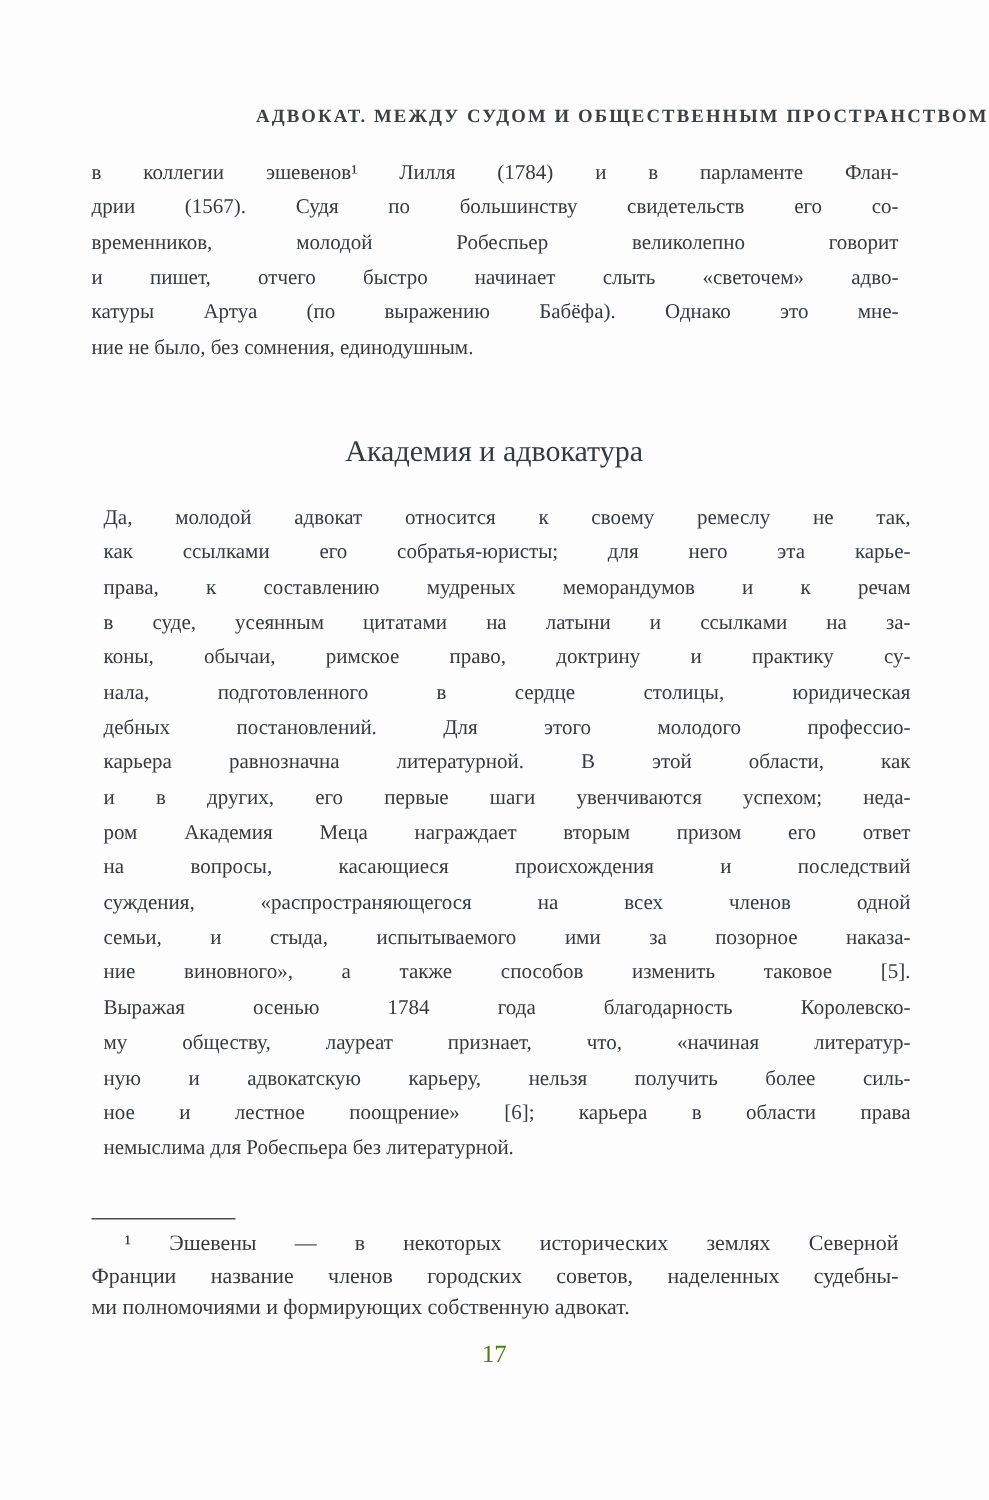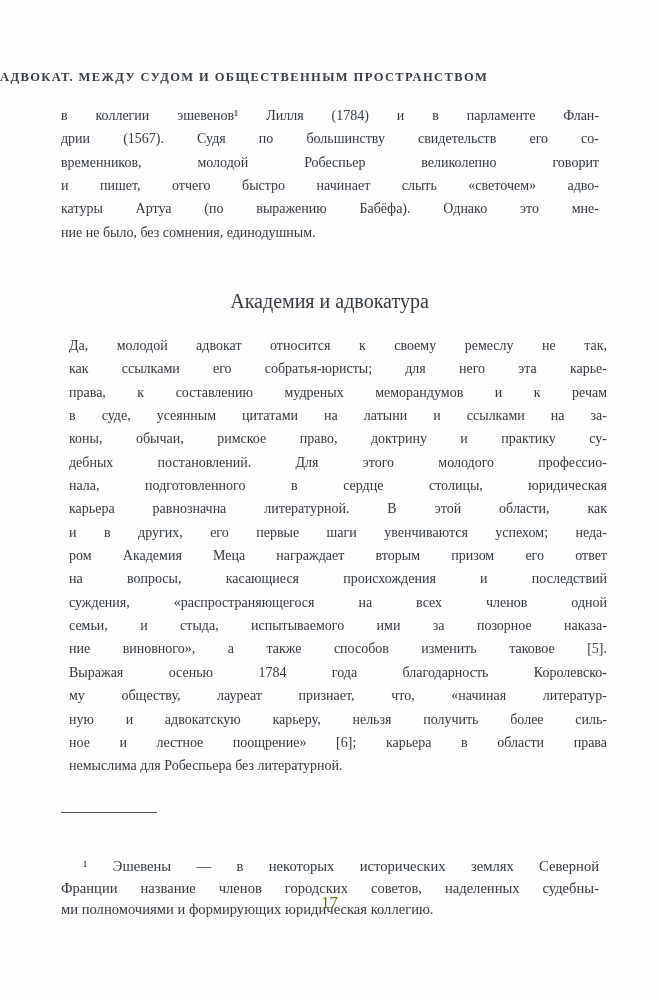--- a/index.html
+++ b/index.html
@@ -16,21 +16,21 @@
     height: 1000px;
     background: #fdfdfd;
     color: #343a40;
     font-family: "Liberation Serif", "DejaVu Serif", serif;
   }
   .running-header {
     position: absolute;
     top: 70px;
     left: 0;
     width: 100%;
-    text-align: left;
+    text-align: right;
     font-size: 12.5px;
     font-weight: 700;
     letter-spacing: 1.4px;
     color: #3a4046;
   }
   .textblock {
     position: absolute;
     left: 61px;
     width: 538px;
   }
@@ -70,21 +70,20 @@
     left: 61px;
     top: 819px;
     width: 538px;
   }
   .footnote .tline {
     font-size: 14.6px;
     line-height: 21.6px;
   }
   .footnote .tline:first-child {
     text-indent: 22px;
-    margin-top: 37px;
   }
   .page-number {
     position: absolute;
     top: 893px;
     left: 0;
     width: 100%;
     text-align: center;
     font-size: 16.5px;
     color: #4d7c0f;
   }
@@ -106,39 +105,39 @@
     </div>
 
   <div class="section-heading">Академия и адвокатура</div>
 
   <div class="textblock para2">
       <div class="tline">Да, молодой адвокат относится к своему ремеслу не так,</div>
       <div class="tline">как ссылками его собратья-юристы; для него эта карье-</div>
       <div class="tline">права, к составлению мудреных меморандумов и к речам</div>
       <div class="tline">в суде, усеянным цитатами на латыни и ссылками на за-</div>
       <div class="tline">коны, обычаи, римское право, доктрину и практику су-</div>
+      <div class="tline">нала, подготовленного в сердце столицы, юридическая</div>
       <div class="tline">дебных постановлений. Для этого молодого профессио-</div>
-      <div class="tline">нала, подготовленного в сердце столицы, юридическая</div>
       <div class="tline">карьера равнозначна литературной. В этой области, как</div>
       <div class="tline">и в других, его первые шаги увенчиваются успехом; неда-</div>
       <div class="tline">ром Академия Меца награждает вторым призом его ответ</div>
       <div class="tline">на вопросы, касающиеся происхождения и последствий</div>
       <div class="tline">суждения, «распространяющегося на всех членов одной</div>
       <div class="tline">семьи, и стыда, испытываемого ими за позорное наказа-</div>
       <div class="tline">ние виновного», а также способов изменить таковое [5].</div>
       <div class="tline">Выражая осенью 1784 года благодарность Королевско-</div>
       <div class="tline">му обществу, лауреат признает, что, «начиная литератур-</div>
       <div class="tline">ную и адвокатскую карьеру, нельзя получить более силь-</div>
       <div class="tline">ное и лестное поощрение» [6]; карьера в области права</div>
       <div class="tline tlast">немыслима для Робеспьера без литературной.</div>
     </div>
 
   <hr class="footnote-rule">
 
   <div class="footnote">
       <div class="tline">¹ Эшевены — в некоторых исторических землях Северной</div>
       <div class="tline">Франции название членов городских советов, наделенных судебны-</div>
-      <div class="tline tlast">ми полномочиями и формирующих юридическая коллегию.</div>
+      <div class="tline tlast">ми полномочиями и формирующих собственную адвокат.</div>
     </div>
 
   <div class="page-number">17</div>
 
 </div>
 
 </body></html>

